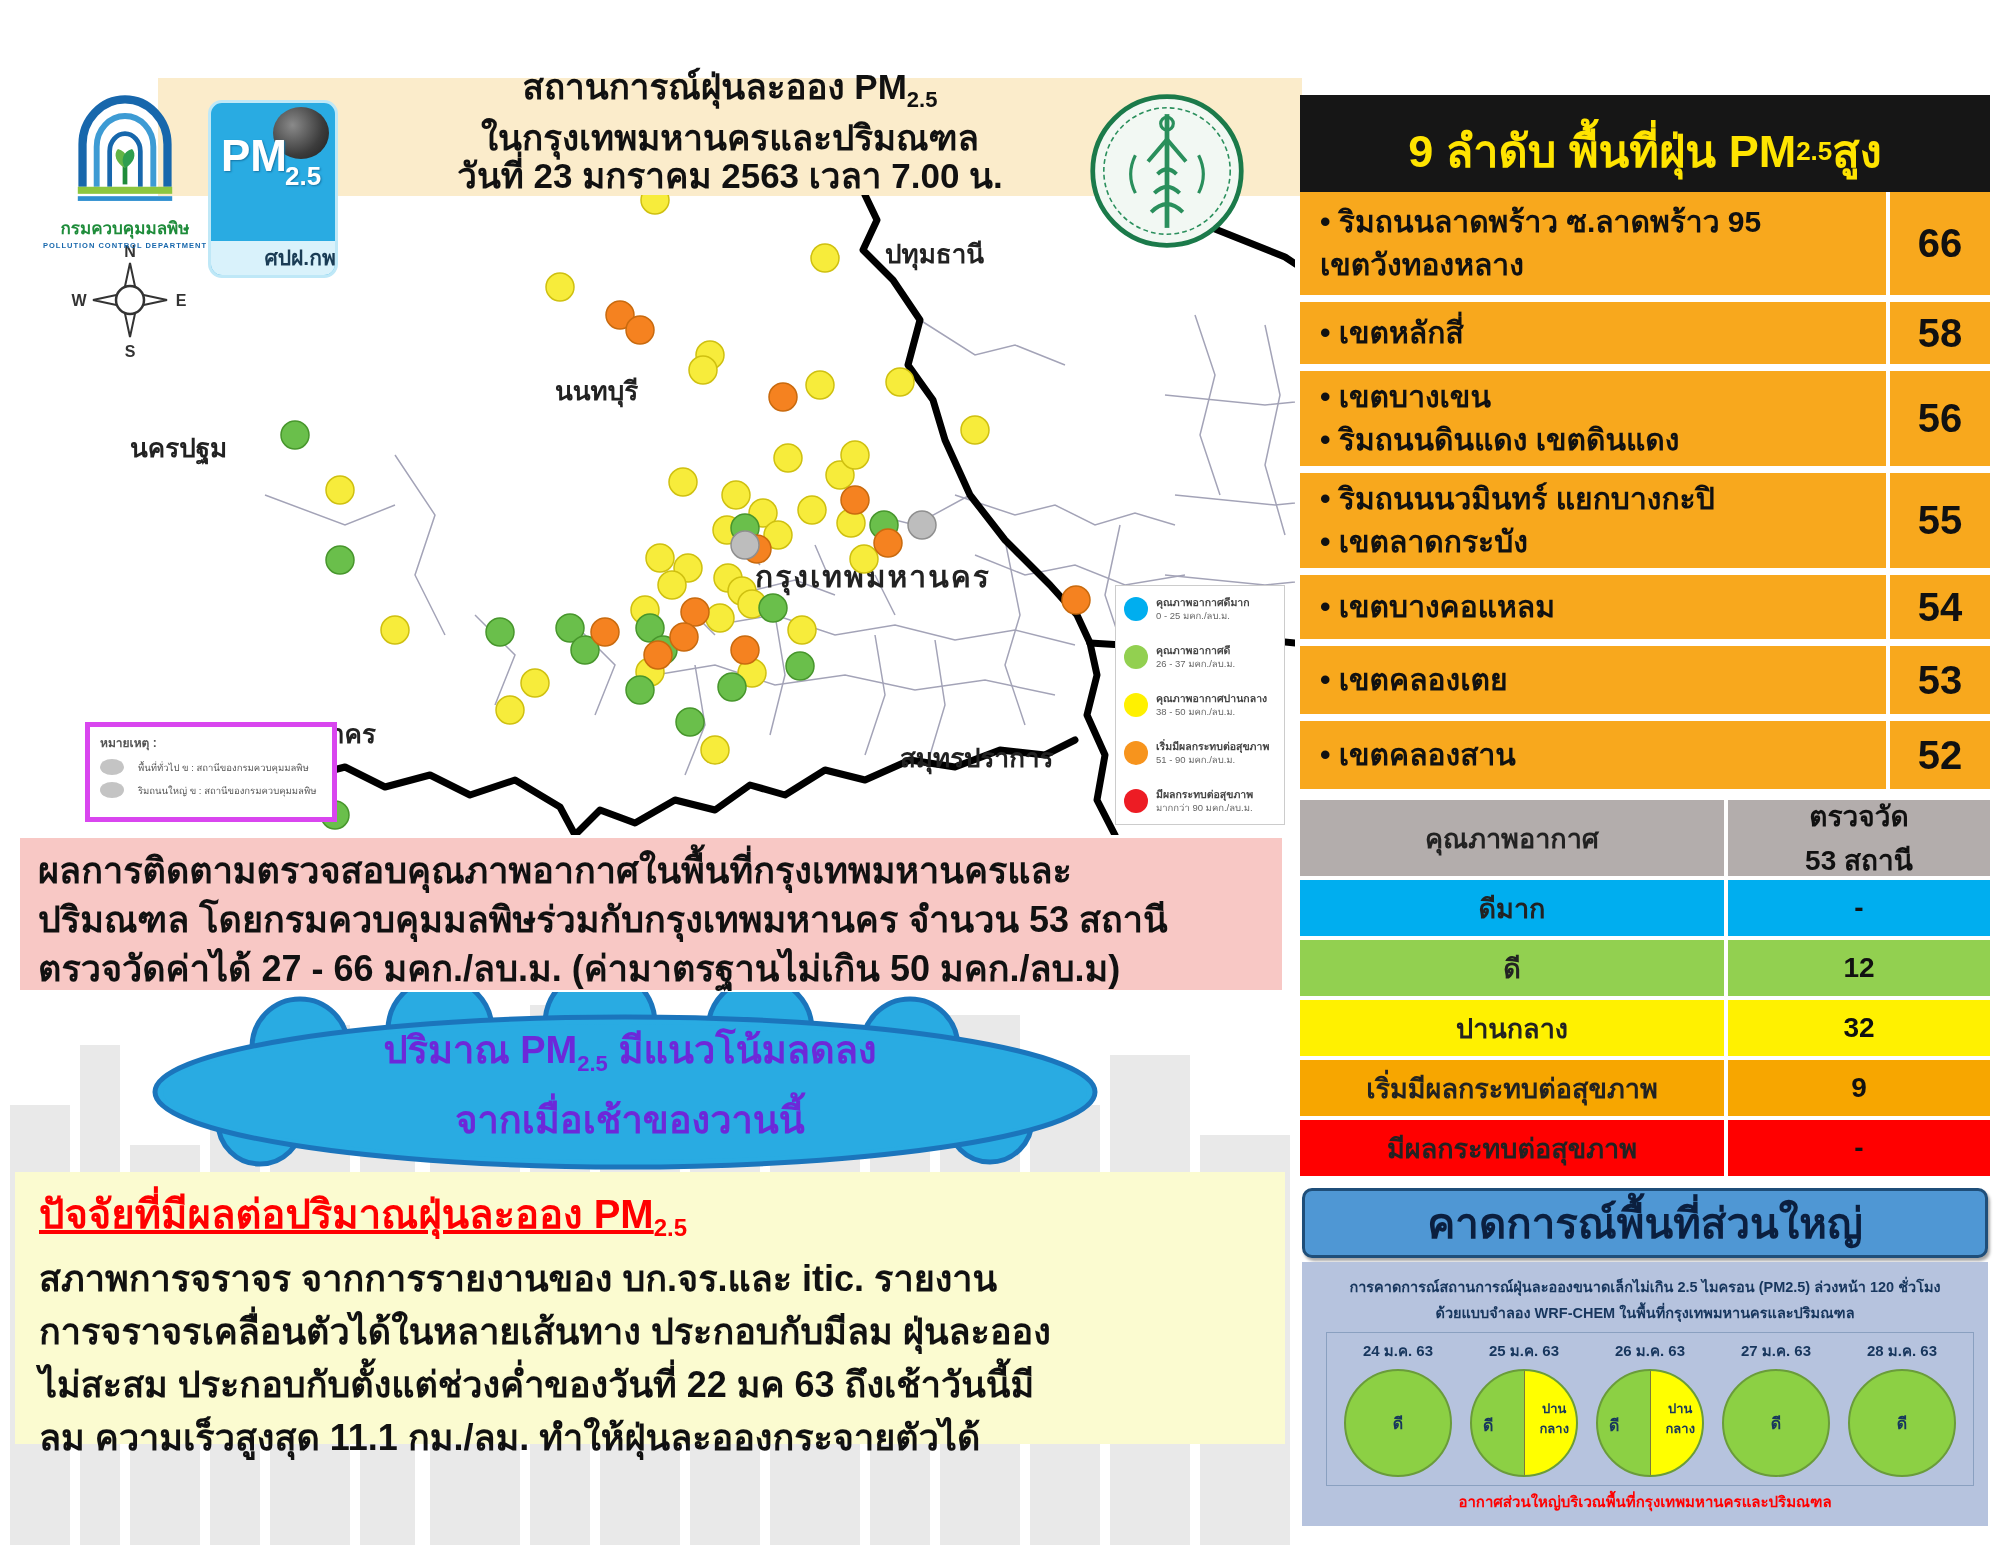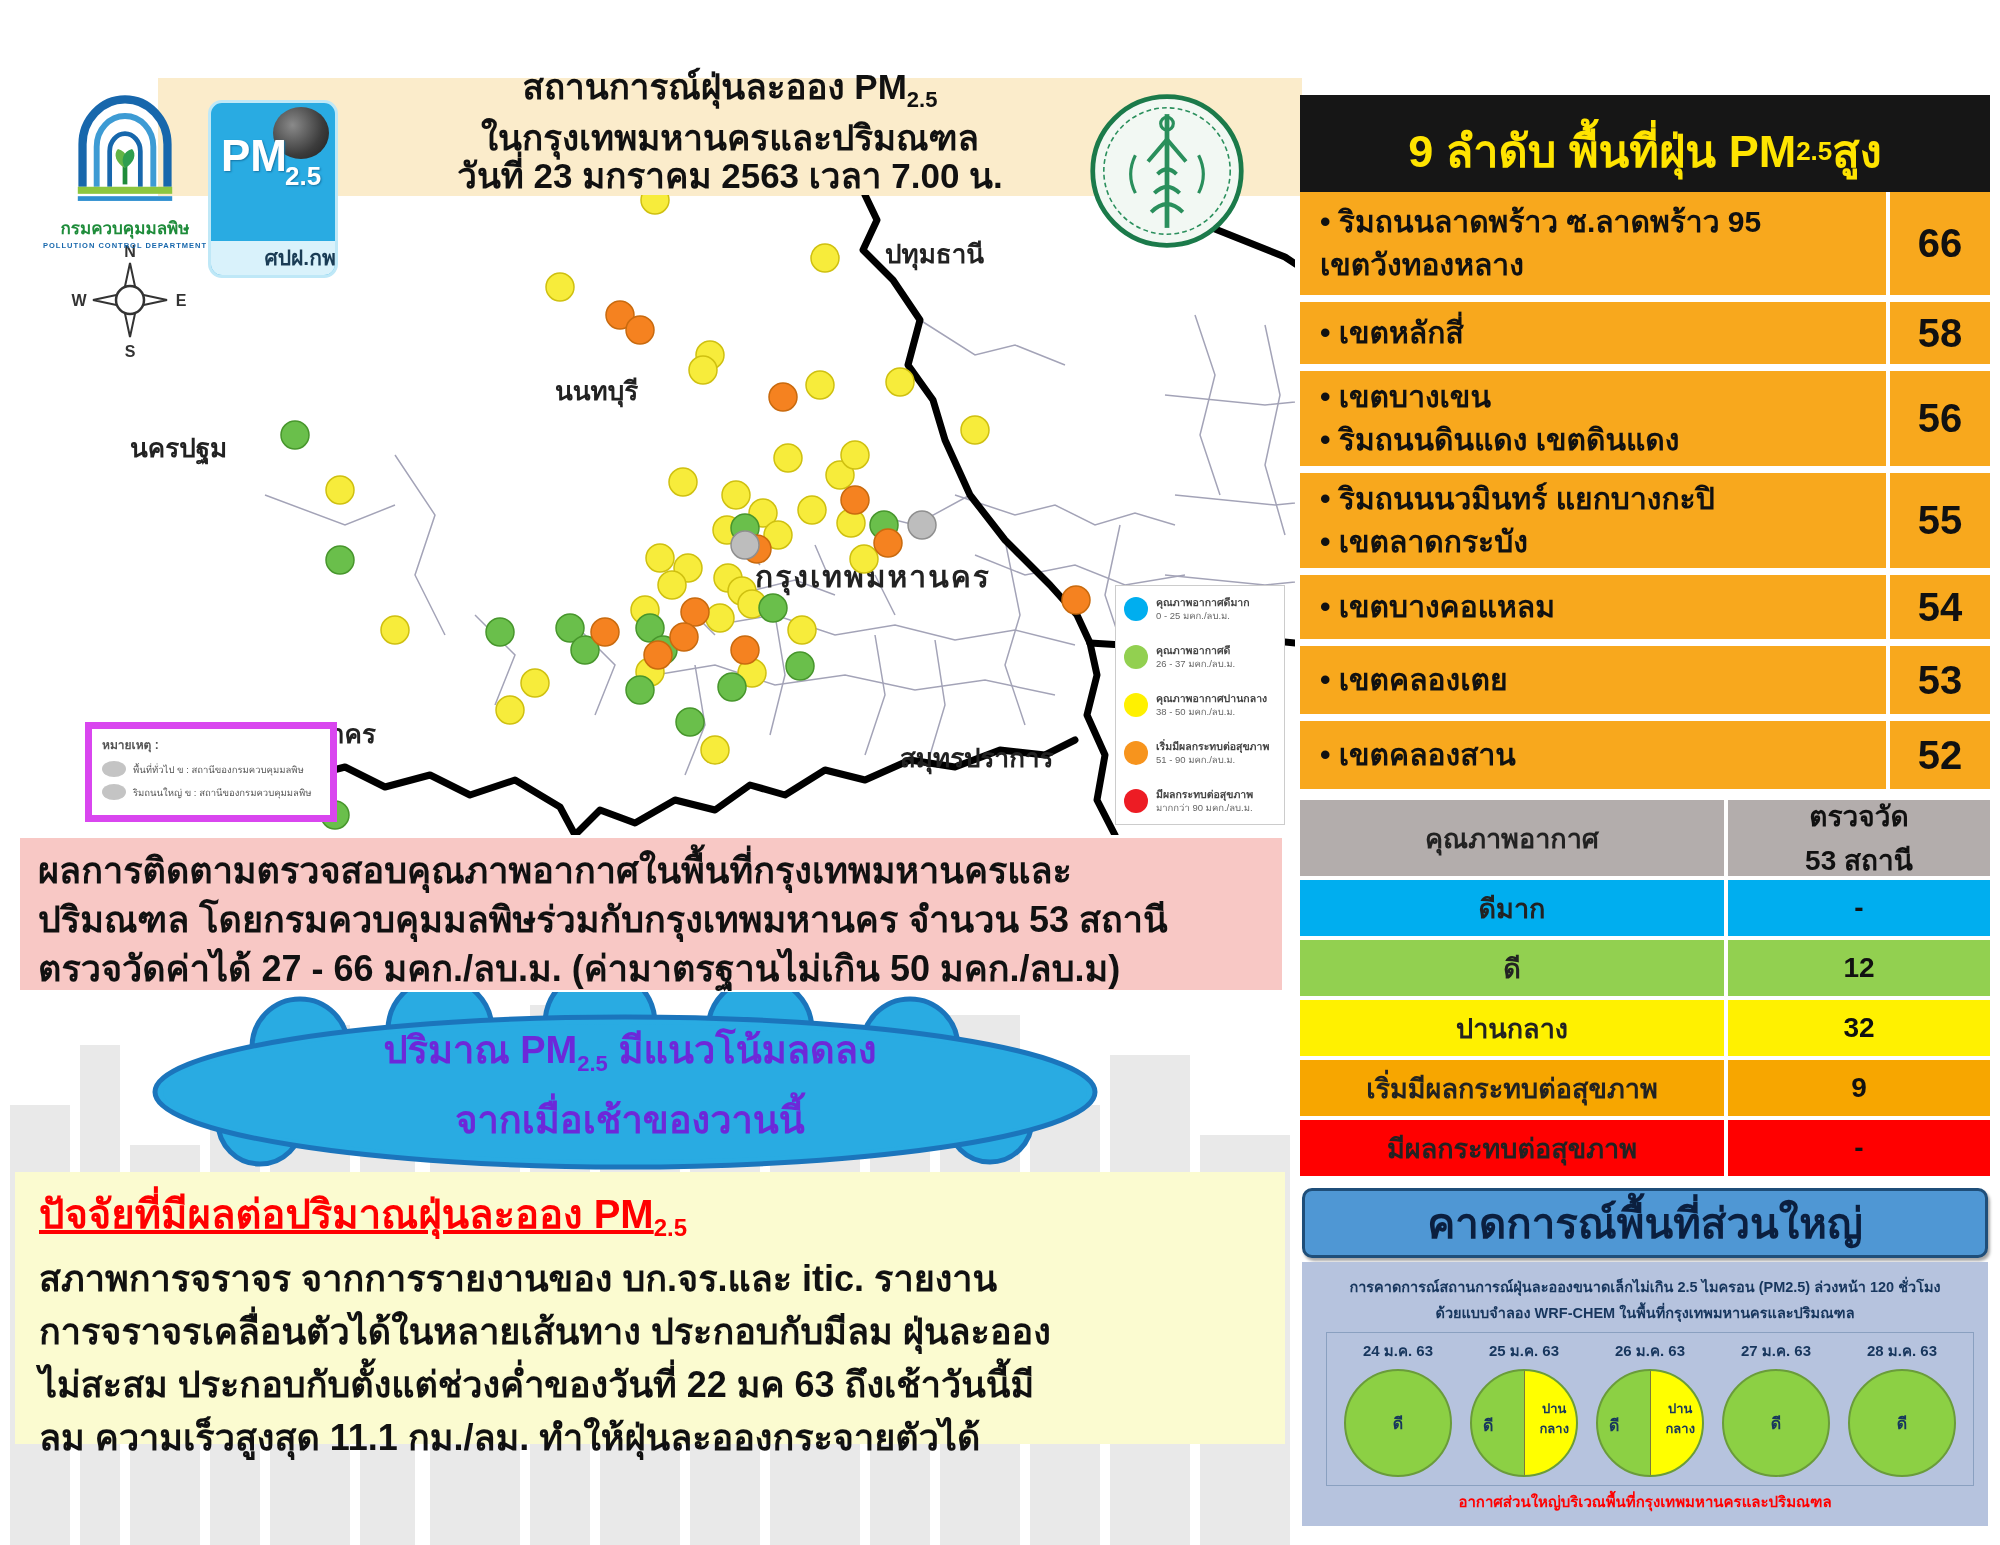--- a/index.html
+++ b/index.html
@@ -94,24 +94,24 @@
   .yb-head .subpm{font-size:24px;}
   .yb-body{font-weight:bold;font-size:36px;line-height:53px;color:#111;margin-top:6px;}
 
   
   .map-legend{left:1115px;top:585px;width:170px;height:240px;background:#fff;border:1px solid #ccc;
               box-sizing:border-box;padding:10px 8px;display:flex;flex-direction:column;justify-content:space-between;z-index:3;}
   .lg-row{display:flex;align-items:center;gap:8px;}
   .lg-dot{width:24px;height:24px;border-radius:50%;flex:none;}
   .lg-txt .l1{font-size:10.5px;font-weight:bold;color:#444;line-height:1.3;}
   .lg-txt .l2{font-size:9.5px;color:#666;line-height:1.3;}
-  .map-note{left:85px;top:722px;width:252px;height:100px;background:#fff;border:7px solid #d946ef;
+  .map-note{left:85px;top:722px;width:252px;height:100px;background:#fff;border:5px solid #d946ef;
             box-sizing:border-box;padding:6px 10px;z-index:3;}
   .note-title{font-size:12px;color:#555;font-weight:bold;}
-  .note-row{display:flex;align-items:center;gap:7px;margin-top:7px;}
+  .note-row{display:flex;align-items:center;gap:14px;margin-top:7px;}
   .note-oval{width:24px;height:16px;border-radius:50%;background:#c4c4c4;flex:none;}
   .note-txt{font-size:9.5px;color:#555;}
   .cityscape{left:0;top:985px;width:1300px;height:560px;z-index:0;}
   .z1{z-index:1;} .z2{z-index:2;}
 </style>
 </head>
 <body>
 
 <div id="canvas">
 

